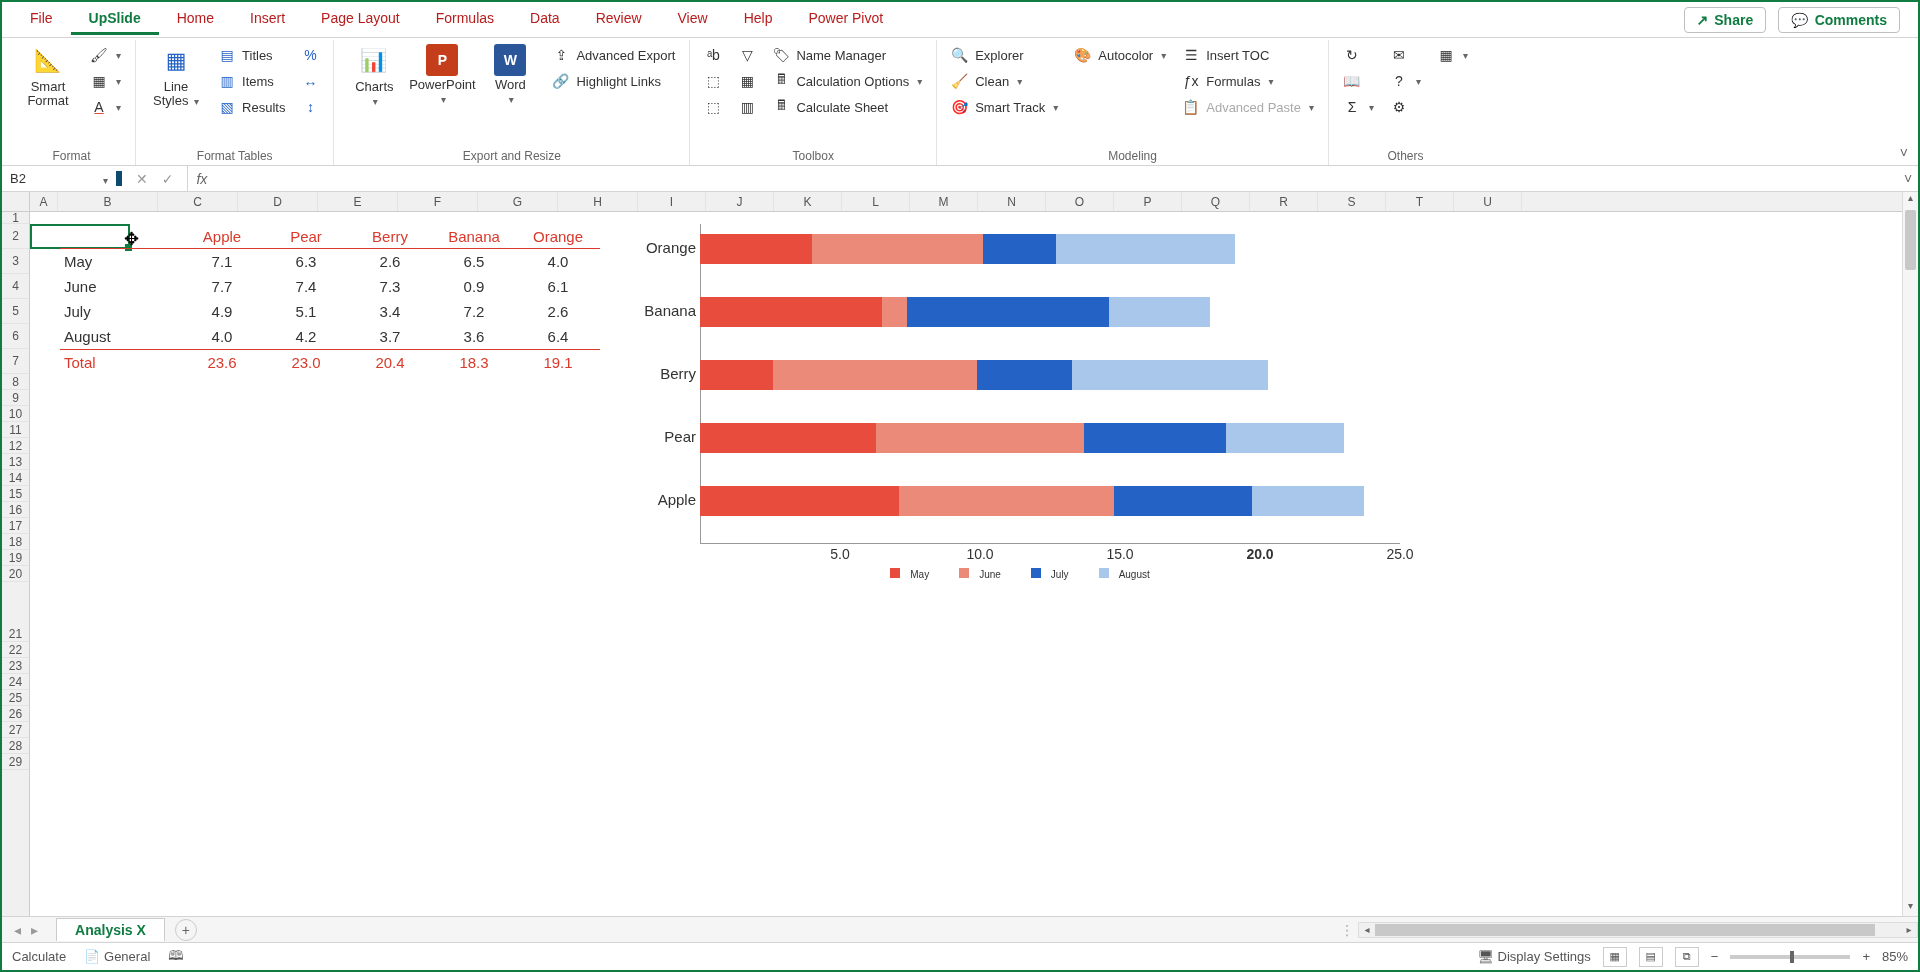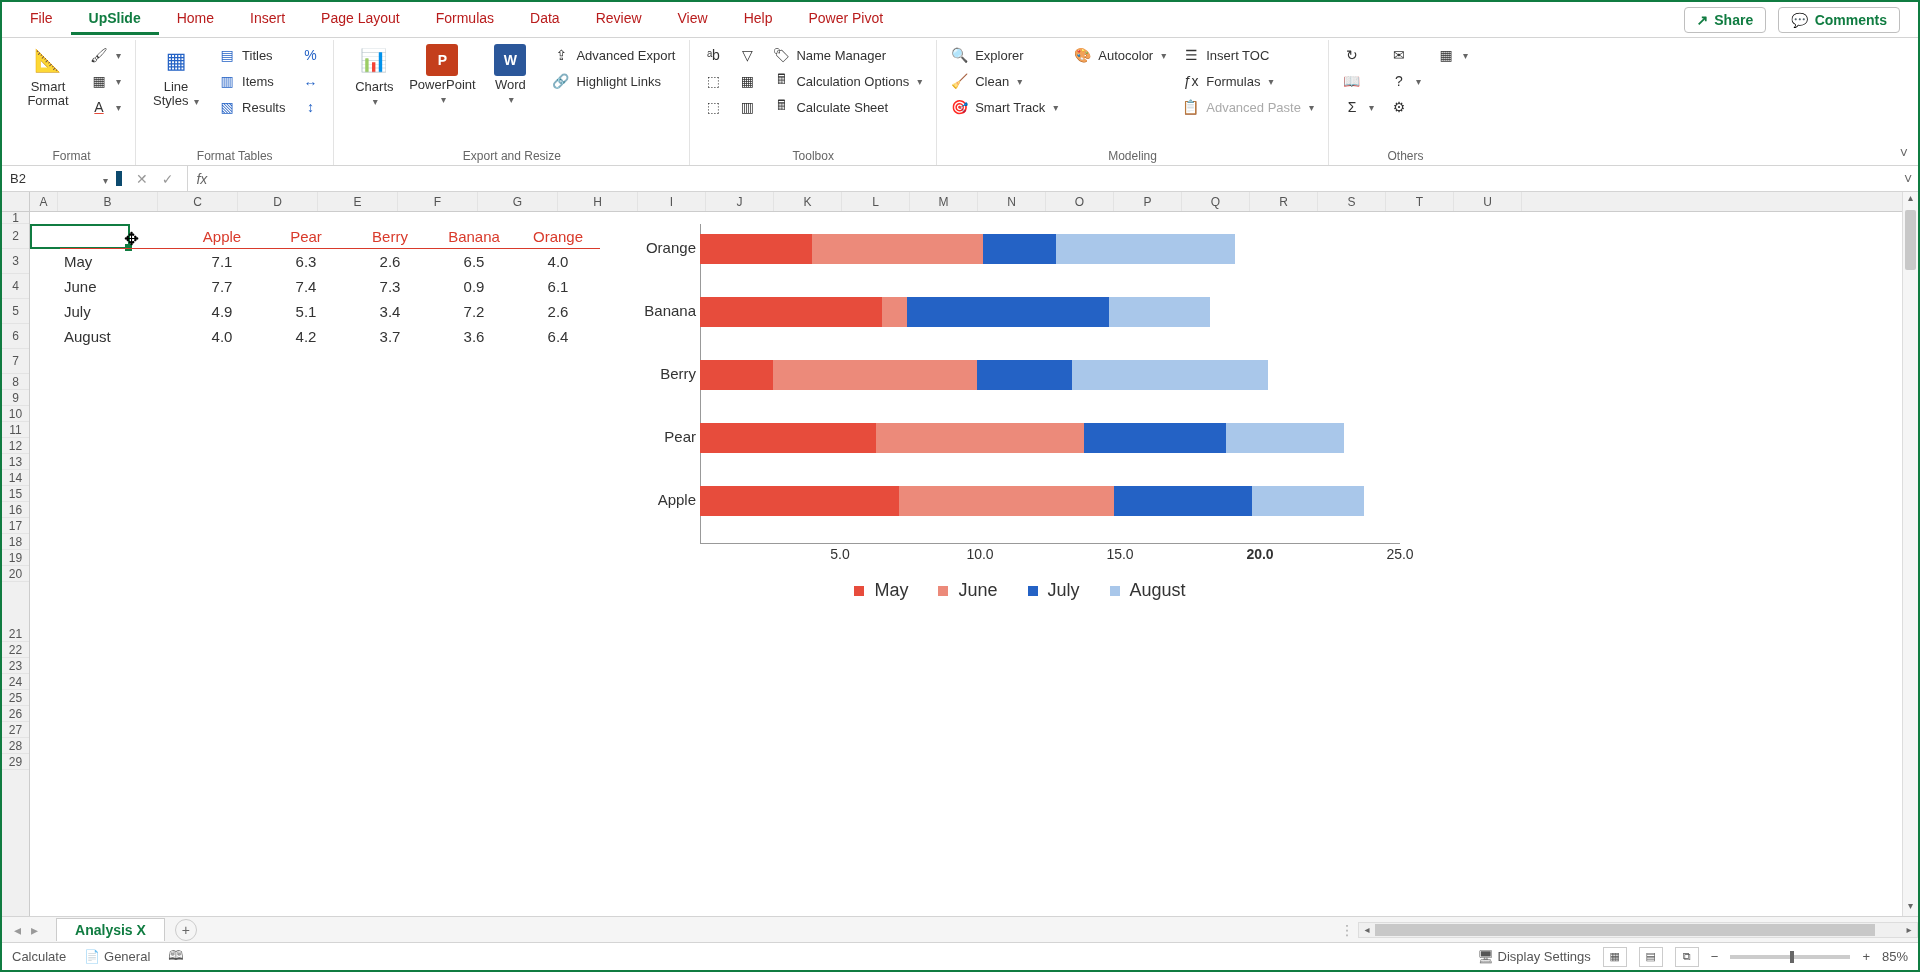--- a/index.html
+++ b/index.html
@@ -68,21 +68,21 @@
   
   .chart-wrap { position: absolute; left: 600px; top: 12px; width: 770px; }
   .chart-plot { position: relative; height: 320px; }
   .bar-row { position: absolute; left: 70px; right: 0; height: 30px; display: flex; }
   .bar-row .cat-lbl { position: absolute; left: -70px; width: 66px; text-align: right; top: 5px; font-size: 15px; color: #333; }
   .seg { height: 100%; }
   .axis-line { position: absolute; left: 70px; right: 0; bottom: 0; border-top: 1px solid #999; }
   .yaxis-line { position: absolute; left: 70px; top: 0; bottom: 0; border-left: 1px solid #999; }
   .x-ticks { position: absolute; left: 70px; right: 0; bottom: -22px; height: 20px; }
   .x-tick { position: absolute; font-size: 14px; color: #333; transform: translateX(-50%); text-align: center; }
-  .legend { text-align: center; margin-top: 36px; font-size: 18px; }
+  .legend { text-align: center; margin-top: 24px; font-size: 10px; }
   .legend span { margin: 0 10px; }
   .sw { display: inline-block; width: 10px; height: 10px; margin-right: 4px; }
 
   
   .sheet-tabs { height: 26px; border-top: 1px solid #d4d4d4; display: flex; align-items: center; background: #f5f5f5; position: relative; }
   .tab-nav { display: flex; gap: 2px; padding: 0 8px; }
   .tab-nav span { color: #999; font-size: 14px; cursor: pointer; padding: 0 4px; }
   .sheet-tab { background: #fff; border: 1px solid #ccc; border-bottom: none; padding: 3px 18px; font-weight: 600; color: #107c41; cursor: pointer; margin-left: 6px; }
   .add-sheet { margin-left: 10px; width: 22px; height: 22px; border: 1px solid #ccc; border-radius: 50%; text-align: center; line-height: 20px; color: #666; cursor: pointer; }
   .tab-gripper { margin-left: auto; width: 10px; color:#aaa; }
@@ -460,20 +460,28 @@
             </div>
             <div class="dt-row">
               <div class="dt-cell rowlbl">August</div>
               <div class="dt-cell">4.0</div>
               <div class="dt-cell">4.2</div>
               <div class="dt-cell">3.7</div>
               <div class="dt-cell">3.6</div>
               <div class="dt-cell">6.4</div>
             </div>
           </div>
+        <div class="dt-row dt-total" id="dt-total">
+            <div class="dt-cell rowlbl">Total</div>
+            <div class="dt-cell">23.6</div>
+            <div class="dt-cell">23.0</div>
+            <div class="dt-cell">20.4</div>
+            <div class="dt-cell">18.3</div>
+            <div class="dt-cell">19.1</div>
+          </div>
       </div>
 
       <div class="chart-wrap">
         <div class="chart-plot" id="chart-plot">
           <div class="yaxis-line"></div>
           <div class="axis-line"></div>
           <div class="x-ticks" id="x-ticks">
               <div class="x-tick" style="left: 140px;">5.0</div>
               <div class="x-tick" style="left: 280px;">10.0</div>
               <div class="x-tick" style="left: 420px;">15.0</div>

